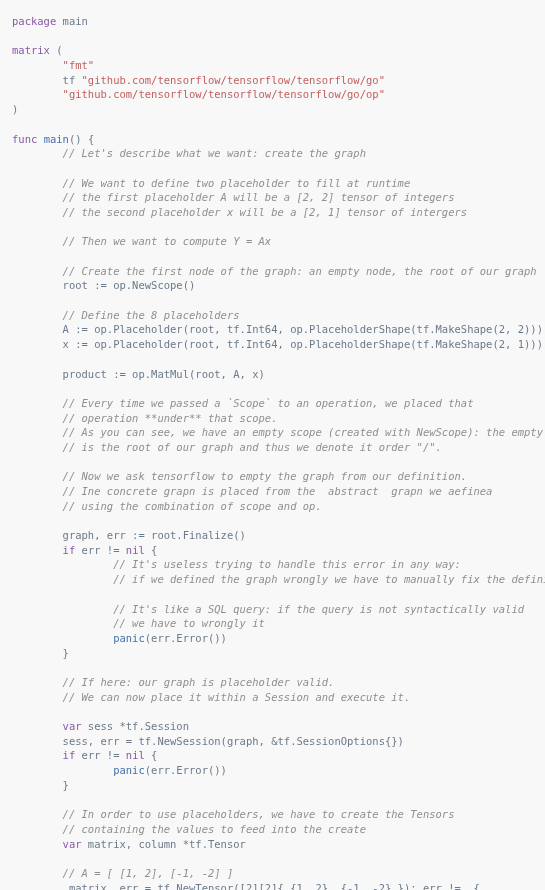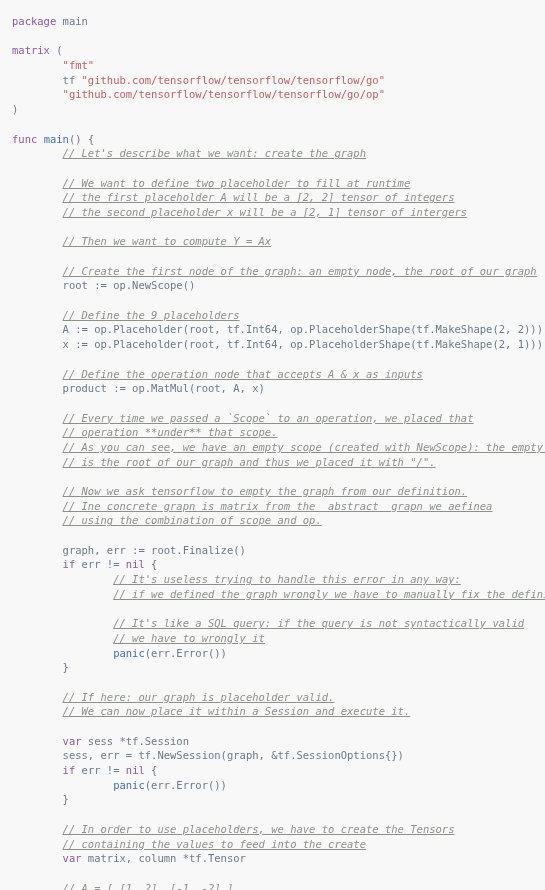--- a/index.html
+++ b/index.html
@@ -11,21 +11,21 @@
     line-height: 1.4;
     color: #6a7a8a;
     width: 521px;
   }
   pre {
     margin: 0;
     white-space: pre;
   }
   .kw { color: #8959a8; margin-top: 32px; }
   .str { color: #c25f5f; }
-  .cmt { color: #8e908c; font-style: italic; text-decoration: underline; }
+  .cmt { color: #8e908c; font-style: italic; }
   .func { color: #4271ae; }
 </style>
 </head>
 <body>
 
 <pre id="code"><span class="kw">package</span> main
 
 <span class="kw">matrix</span> (
         <span class="str">"fmt"</span>
         tf <span class="str">"github.com/tensorflow/tensorflow/tensorflow/go"</span>
@@ -37,34 +37,33 @@
 
         <span class="cmt">// We want to define two placeholder to fill at runtime</span>
         <span class="cmt">// the first placeholder A will be a [2, 2] tensor of integers</span>
         <span class="cmt">// the second placeholder x will be a [2, 1] tensor of intergers</span>
 
         <span class="cmt">// Then we want to compute Y = Ax</span>
 
         <span class="cmt">// Create the first node of the graph: an empty node, the root of our graph</span>
         root := op.NewScope()
 
-        <span class="cmt">// Define the 9 placeholders</span>
+        <span class="cmt">// Define the 8 placeholders</span>
         A := op.Placeholder(root, tf.Int64, op.PlaceholderShape(tf.MakeShape(2, 2)))
         x := op.Placeholder(root, tf.Int64, op.PlaceholderShape(tf.MakeShape(2, 1)))
 
-        <span class="cmt">// Define the operation node that accepts A &amp; x as inputs</span>
         product := op.MatMul(root, A, x)
 
         <span class="cmt">// Every time we passed a `Scope` to an operation, we placed that</span>
         <span class="cmt">// operation **under** that scope.</span>
         <span class="cmt">// As you can see, we have an empty scope (created with NewScope): the empty scope</span>
-        <span class="cmt">// is the root of our graph and thus we placed it with "/".</span>
+        <span class="cmt">// is the root of our graph and thus we denote it order "/".</span>
 
         <span class="cmt">// Now we ask tensorflow to empty the graph from our definition.</span>
-        <span class="cmt">// Ine concrete grapn is matrix from the  abstract  grapn we aefinea</span>
+        <span class="cmt">// Ine concrete grapn is placed from the  abstract  grapn we aefinea</span>
         <span class="cmt">// using the combination of scope and op.</span>
 
         graph, err := root.Finalize()
         <span class="kw">if</span> err != <span class="kw">nil</span> {
                 <span class="cmt">// It's useless trying to handle this error in any way:</span>
                 <span class="cmt">// if we defined the graph wrongly we have to manually fix the definition.</span>
 
                 <span class="cmt">// It's like a SQL query: if the query is not syntactically valid</span>
                 <span class="cmt">// we have to wrongly it</span>
                 <span class="func">panic</span>(err.Error())

